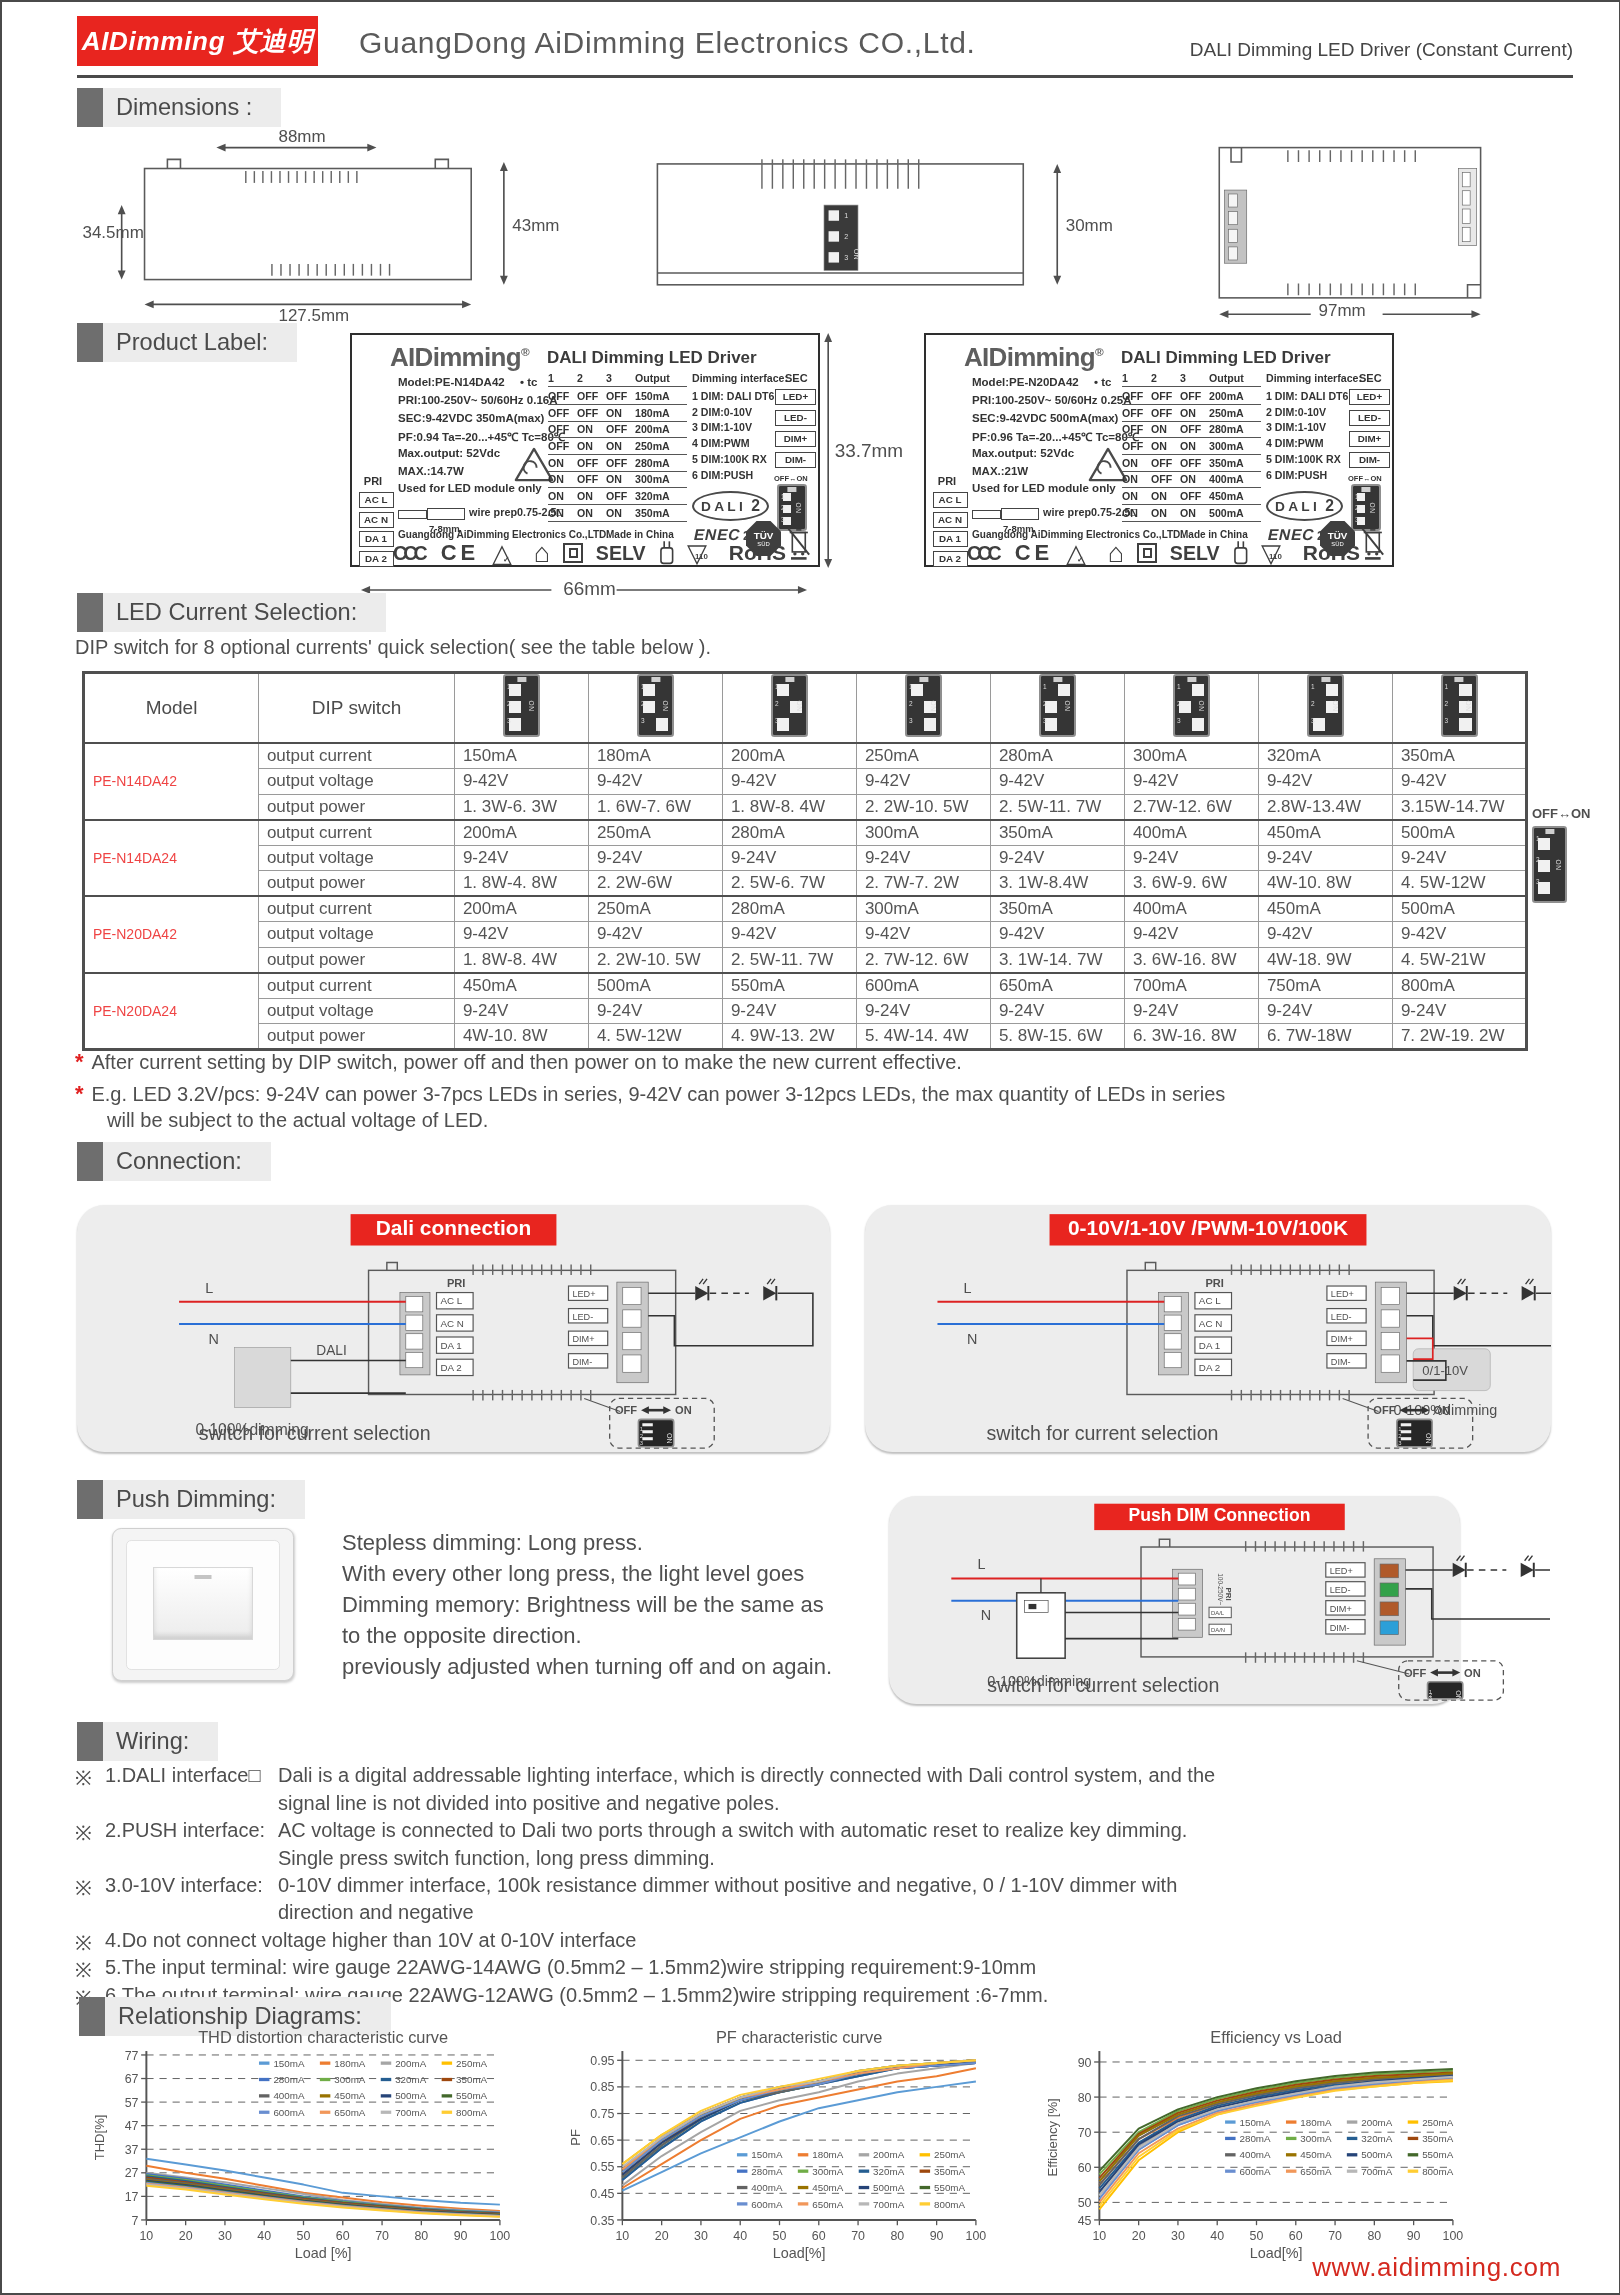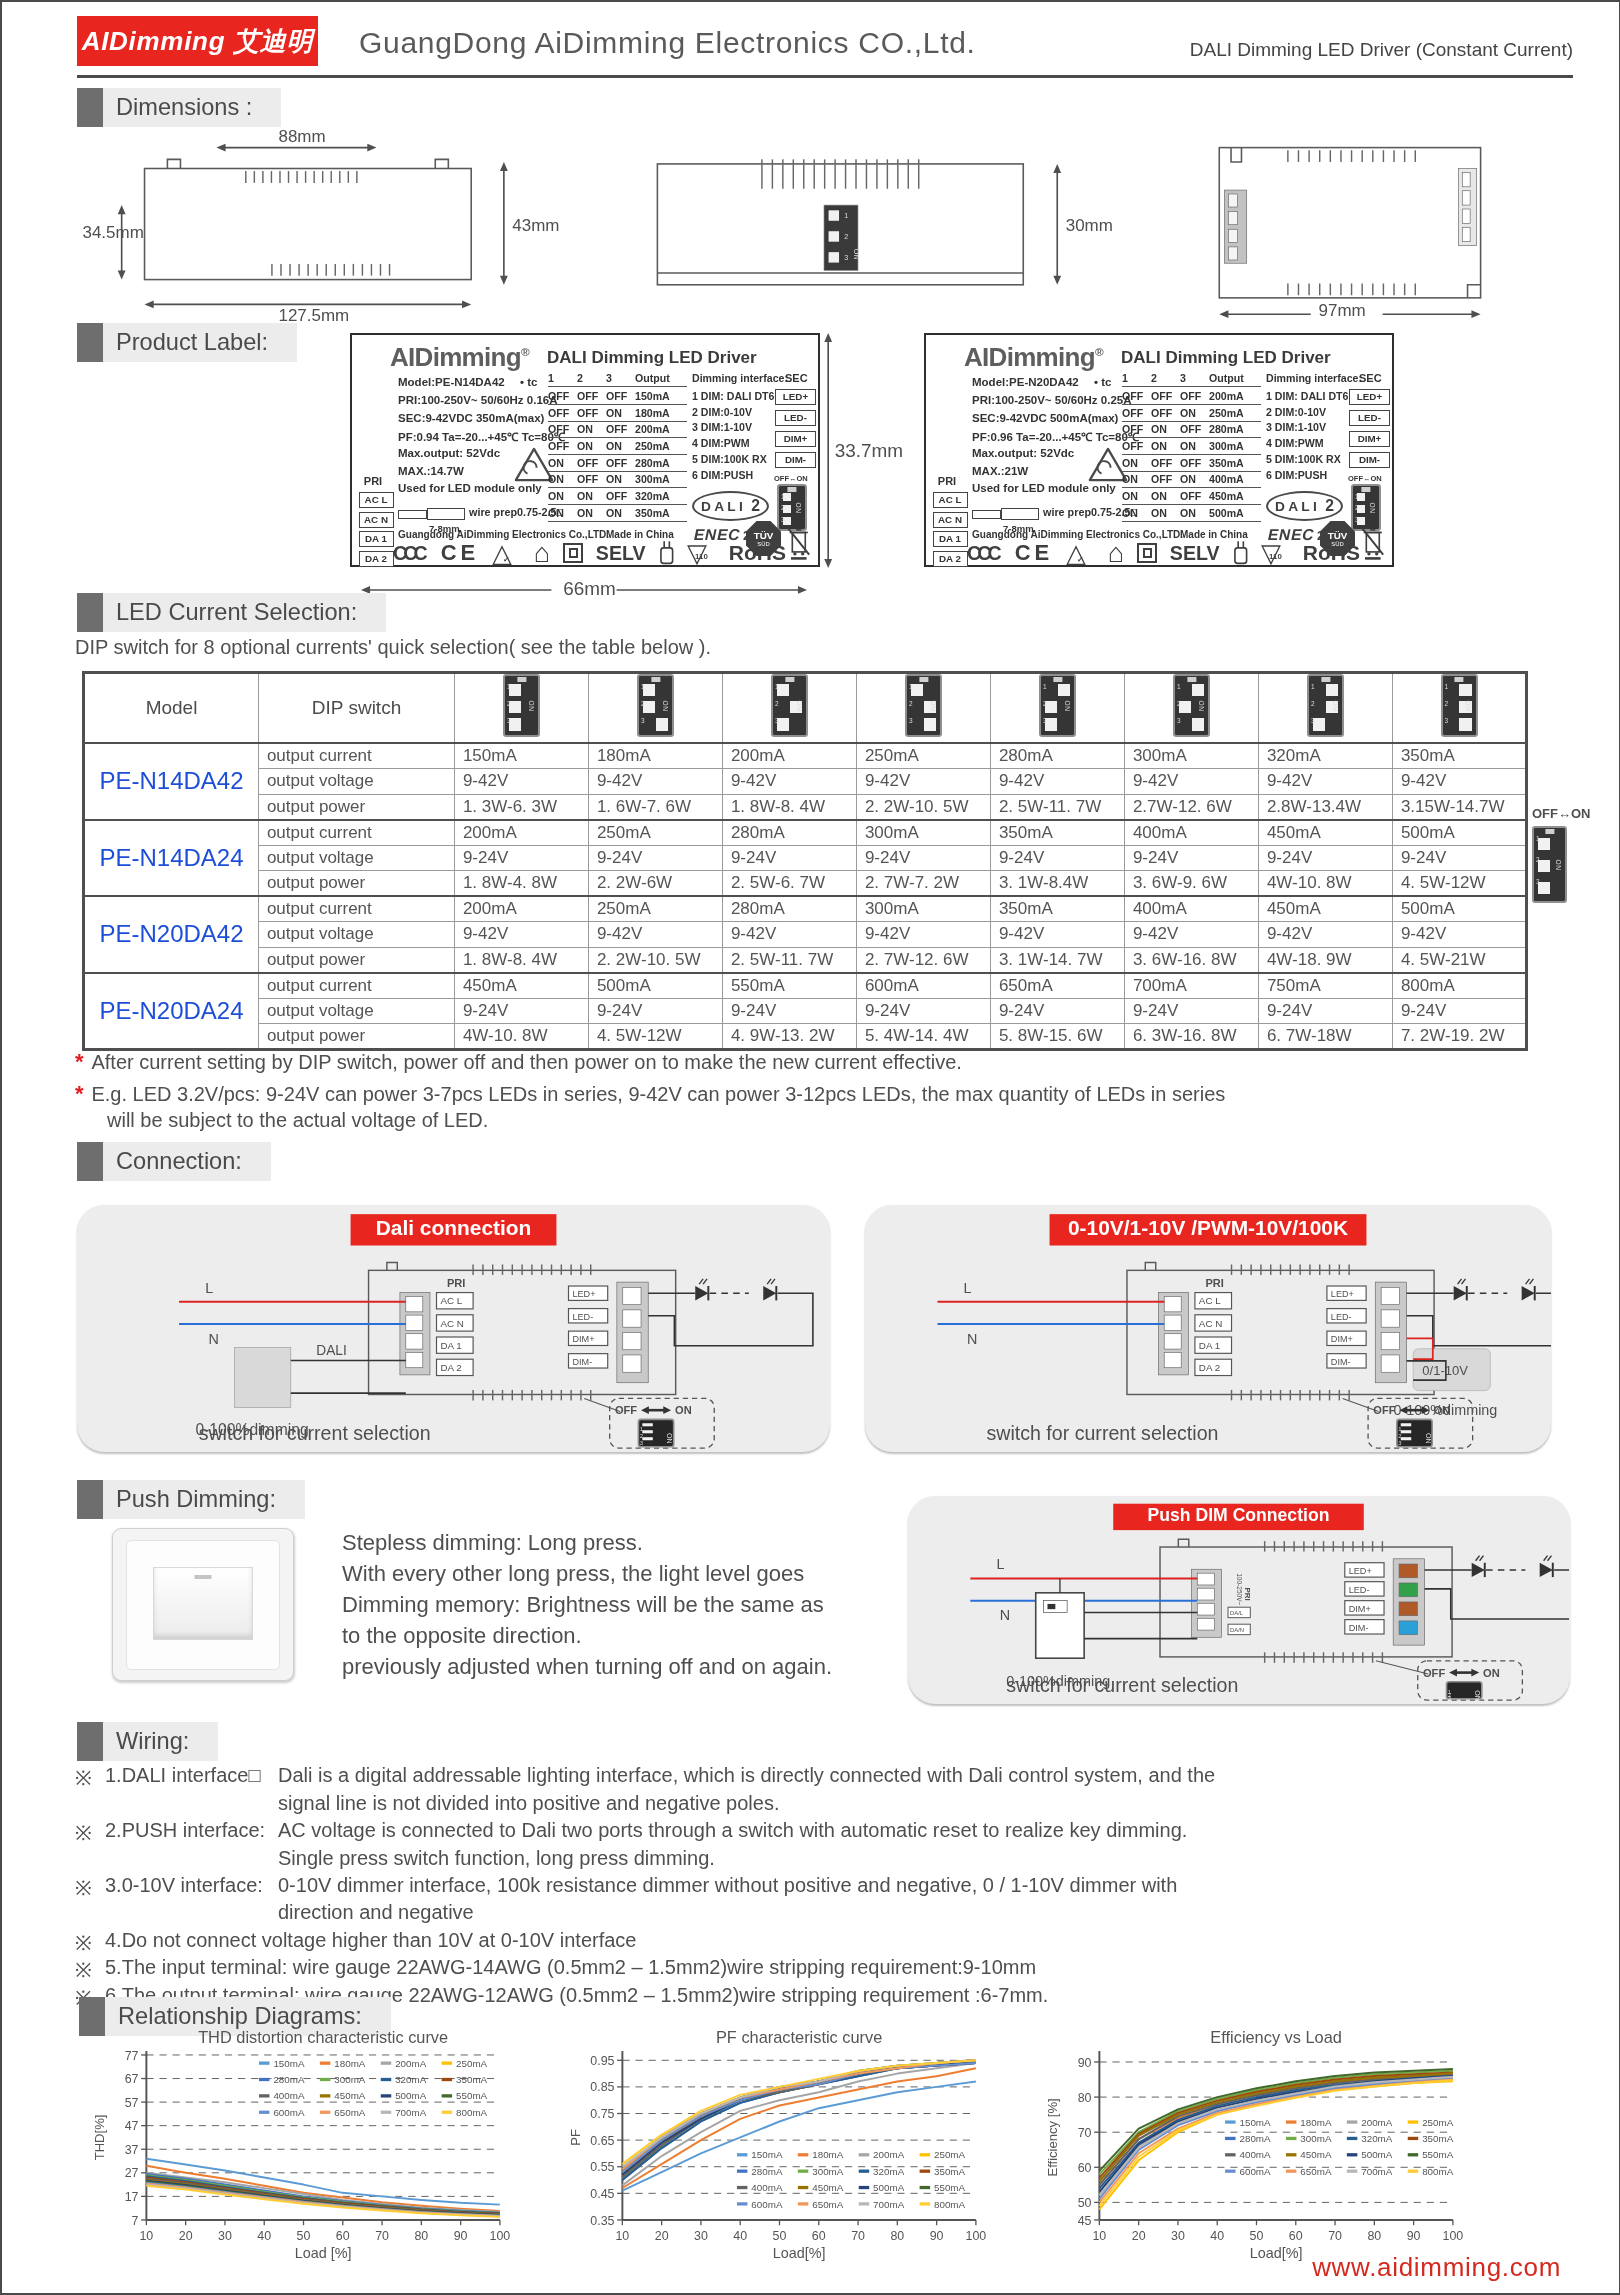--- a/index.html
+++ b/index.html
@@ -42,21 +42,21 @@
   
   .dipw{position:relative;background:#353535;border:2px solid #8f8f8f;border-radius:3.3px;display:inline-block}
   .dipw .notch{position:absolute;top:1.3px;left:50%;transform:translateX(-50%);width:9.2px;height:4.6px;background:#cfcfcf}
   .dipw .hnd{position:absolute;background:#f1f1f1}
   .dipw .num{position:absolute;font-size:6.5px;color:#ddd;left:2px}
   .dipw .onv{position:absolute;right:1.3px;top:50%;transform:translate(0,-50%) rotate(90deg);font-size:6.5px;color:#ddd;letter-spacing:0.7px}
   
   .seltab{border-collapse:collapse;table-layout:fixed;background:#fff;color:#555}
   .seltab th,.seltab td{border:1.3px solid #9a9a9a;padding:0 7.9px;text-align:left;font-weight:normal;height:25.5px;font-size:17px;white-space:nowrap;overflow:hidden}
   .seltab th{text-align:center;font-size:19px;color:#4c4c4c}
-  .seltab .model{text-align:center;font-size:24px;color:#1d4ed8}
+  .seltab .model{text-align:left;font-size:14px;color:#ef4444}
   .seltab{border:3.3px solid #4f4f4f}
   .seltab tr.gstart td{border-top:2.6px solid #4f4f4f}
   .seltab thead th{border-bottom:2.6px solid #4f4f4f;height:68px}
   
   .note{position:absolute;font-size:20px;color:#4f4f4f;white-space:nowrap}
   .note .star{color:#e02020;font-weight:bold;font-size:22px;margin-right:7.9px}
   
   .cpanel{position:absolute;background:#ededed;border-radius:27.5px;box-shadow:0 1.3px 2px rgba(0,0,0,.25)}
   
   .pswitch{position:absolute;left:110px;top:1526px;width:182px;height:153px;background:#f4f4f4;border:1.3px solid #cfcfcf;
@@ -900,21 +900,21 @@
         </div>
       </div>
   </div>
   <div id="push-lines" class="pushlines">
       <div>Stepless dimming: Long press.</div>
       <div>With every other long press, the light level goes</div>
       <div>Dimming memory: Brightness will be the same as</div>
       <div>to the opposite direction.</div>
       <div>previously adjusted when turning off and on again.</div>
     </div>
-  <div id="panel-2" class="cpanel" style="left:906px;top:1494px;width:662px;height:208px"><svg width="661" height="208" viewBox="0 0 1010 318">
+  <div id="panel-2" class="cpanel" style="left:887px;top:1494px;width:571px;height:208px"><svg width="661" height="208" viewBox="0 0 1010 318">
         <rect x="313.5" y="11.777777777777779" width="383" height="40.38095238095238" fill="#e8251f"></rect>
         <text x="505" y="38.698412698412696" font-size="26.92063492063492" fill="#fff" text-anchor="middle" font-weight="bold">Push DIM Connection</text>
         <g fill="none" stroke="#5a5a5a" stroke-width="2.2">
           <rect x="385" y="78" width="446.5" height="168"></rect>
           <line x1="545" y1="69" x2="545" y2="85" stroke="#666" stroke-width="2.2"></line>
           <line x1="560" y1="69" x2="560" y2="85" stroke="#666" stroke-width="2.2"></line>
           <line x1="575" y1="69" x2="575" y2="85" stroke="#666" stroke-width="2.2"></line>
           <line x1="590" y1="69" x2="590" y2="85" stroke="#666" stroke-width="2.2"></line>
           <line x1="605" y1="69" x2="605" y2="85" stroke="#666" stroke-width="2.2"></line>
           <line x1="620" y1="69" x2="620" y2="85" stroke="#666" stroke-width="2.2"></line>

